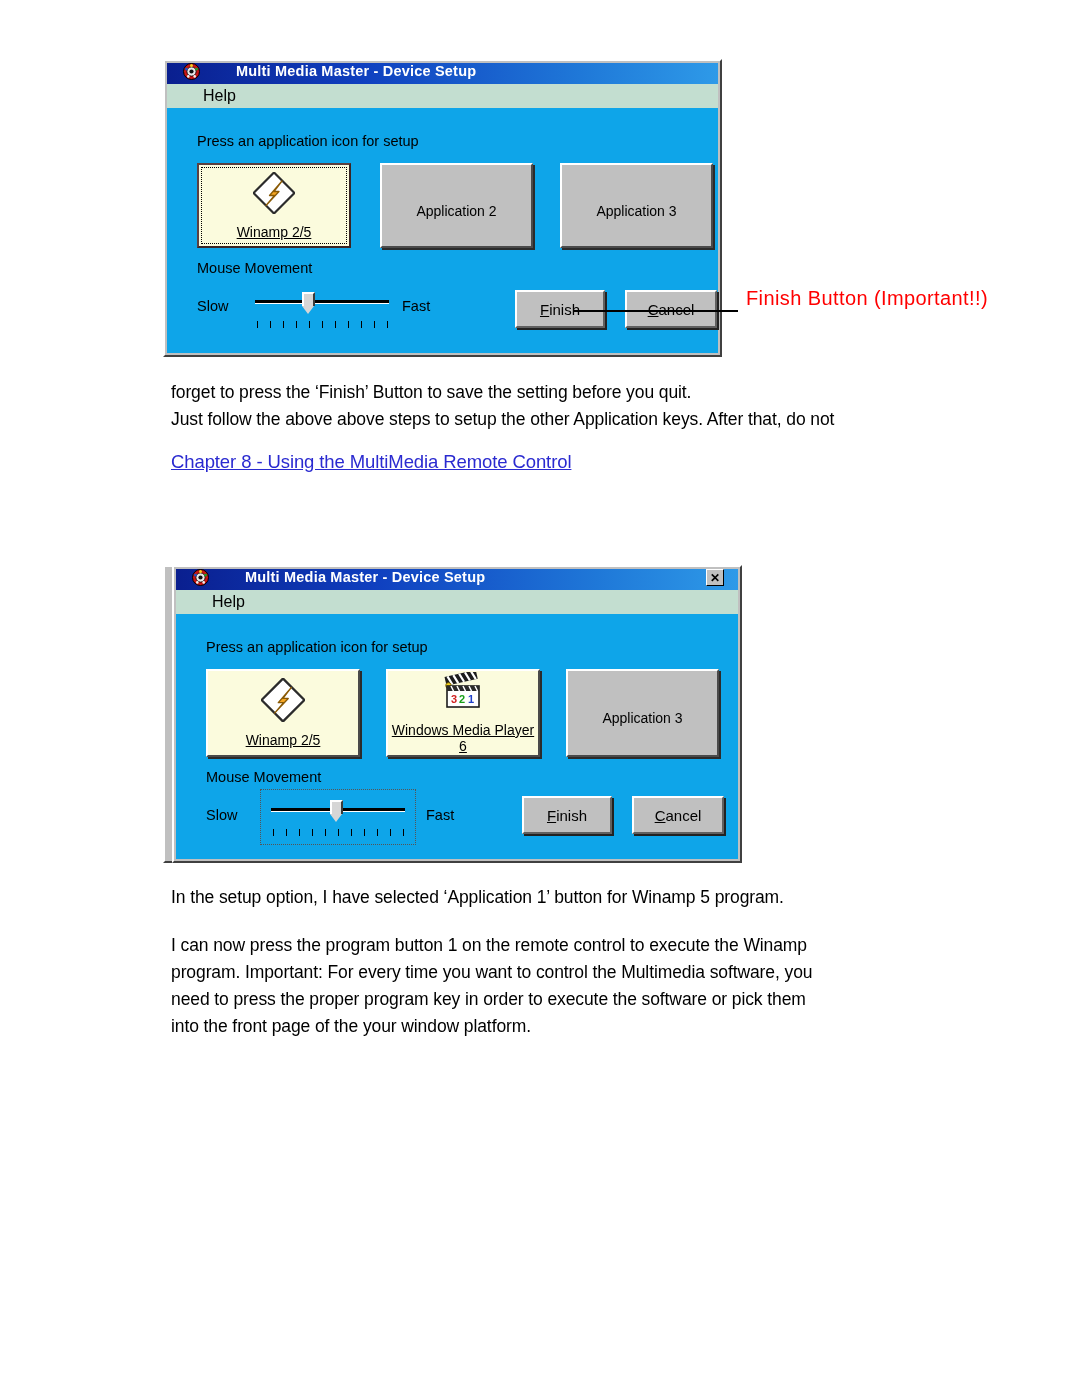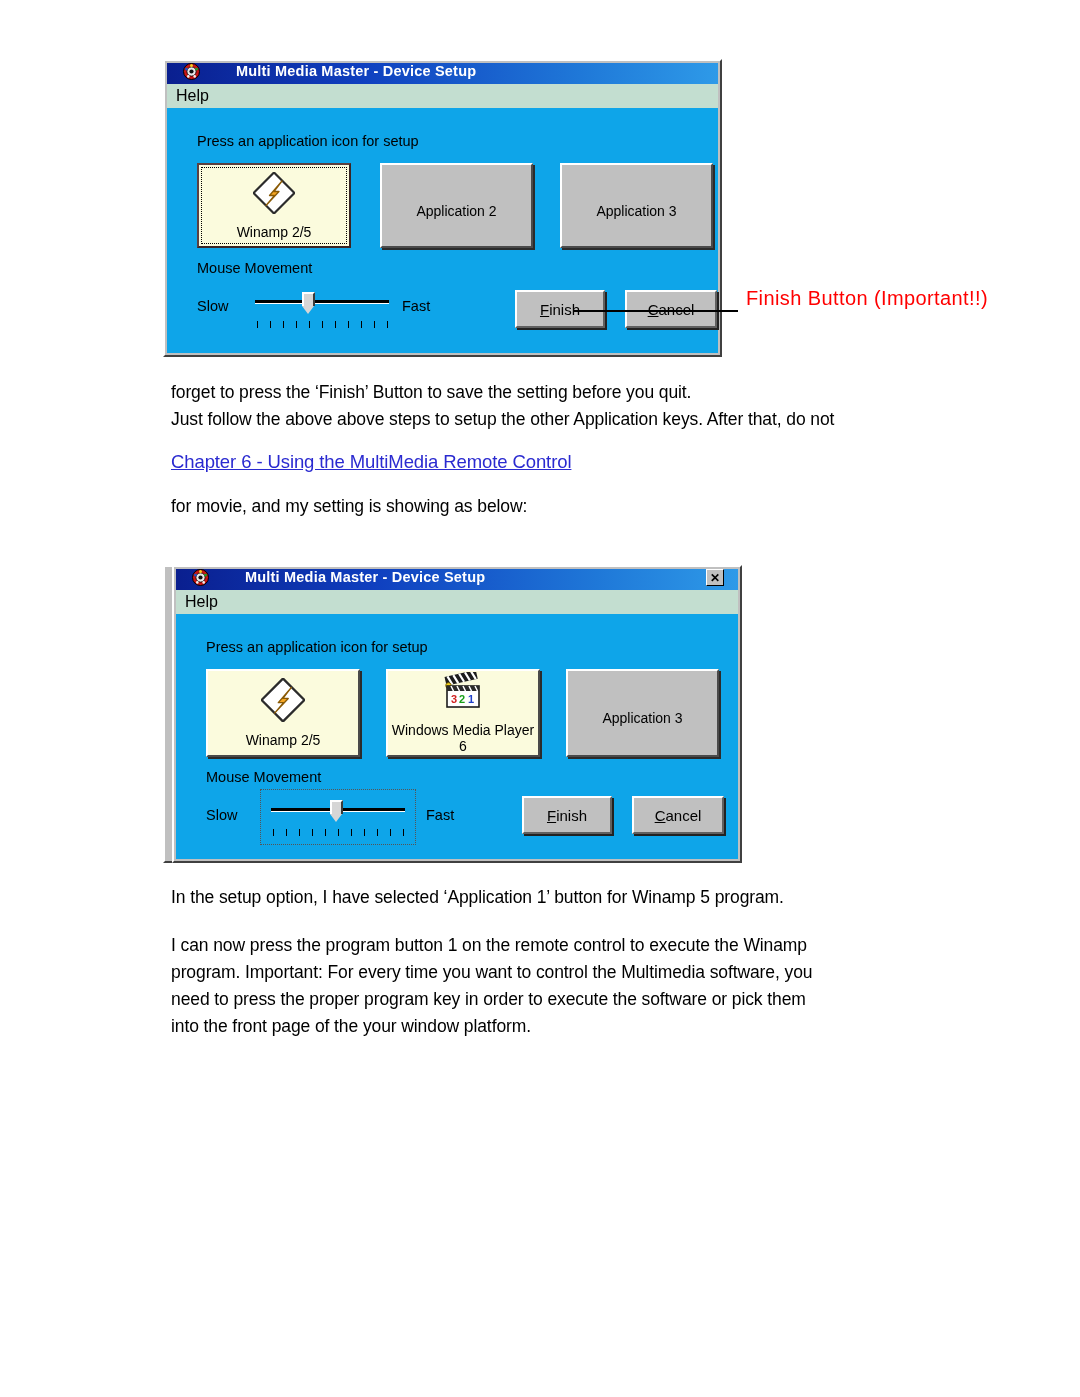--- a/index.html
+++ b/index.html
@@ -96,20 +96,21 @@
     display: flex;
     align-items: center;
     box-sizing: border-box;
   }
   .menu-item {
     font-size: 16px;
     padding: 0 9px;
     color: #000000;
     cursor: pointer;
     white-space: nowrap;
+    margin-left: 27px;
   }
   .dlg-body {
     position: absolute;
     left: 2px; right: 2px;
     top: 47px; bottom: 2px;
     background: #0ea5e9;
   }
   .hint-label {
     position: absolute;
     font-size: 14.5px;
@@ -135,20 +136,21 @@
     box-shadow: 2px 2px 0 0 #2b2b2b;
     display: flex;
     flex-direction: column;
     align-items: center;
     justify-content: center;
     cursor: pointer;
     overflow: hidden;
   }
   .app-btn.selected {
     background: #fbfbdd;
+    text-decoration: underline;
   }
   .app-btn.focused {
     border-top: 2px solid #5b4040;
     border-left: 2px solid #5b4040;
     border-right: 2px solid #3a2525;
     border-bottom: 2px solid #3a2525;
     box-shadow: none;
   }
   .app-btn .focus-ring {
     position: absolute;
@@ -358,24 +360,23 @@
 </div>
 
 <div class="anno-line" style="left:573px; top:310px; width:165px;"></div>
 <span class="anno-text" style="left:746px; top:287px;">Finish Button (Important!!)</span>
 
 <div class="doc-par" style="left:171px; top:379px; width:790px;">
   <div>forget to press the ‘Finish’ Button to save the setting before you quit.</div>
   <div>Just follow the above above steps to setup the other Application keys. After that, do not</div>
 </div>
 
-<a class="doc-link" style="left:171px; top:449px;">Chapter 6 - Using the MultiMedia Remote Control</a>
+<a class="doc-link" style="left:171px; top:449px;">Chapter 8 - Using the MultiMedia Remote Control</a>
 
 <div class="doc-par" style="left:171px; top:493px; width:830px;">
-  <div>for movie, and my setting is showing as below:</div>
 </div>
 
 <div class="bg-window-sliver" style="left:163px; top:565px; width:16px; height:298px;"></div>
 
 <div class="dlg" style="left:172px; top:565px; width:570px; height:298px;">
 
   <div class="titlebar">
     <span class="title-icon">
       <svg width="17" height="17" viewBox="0 0 17 17">
         <circle cx="8.5" cy="8.5" r="8" fill="#c81414" stroke="#000" stroke-width="1"></circle>

